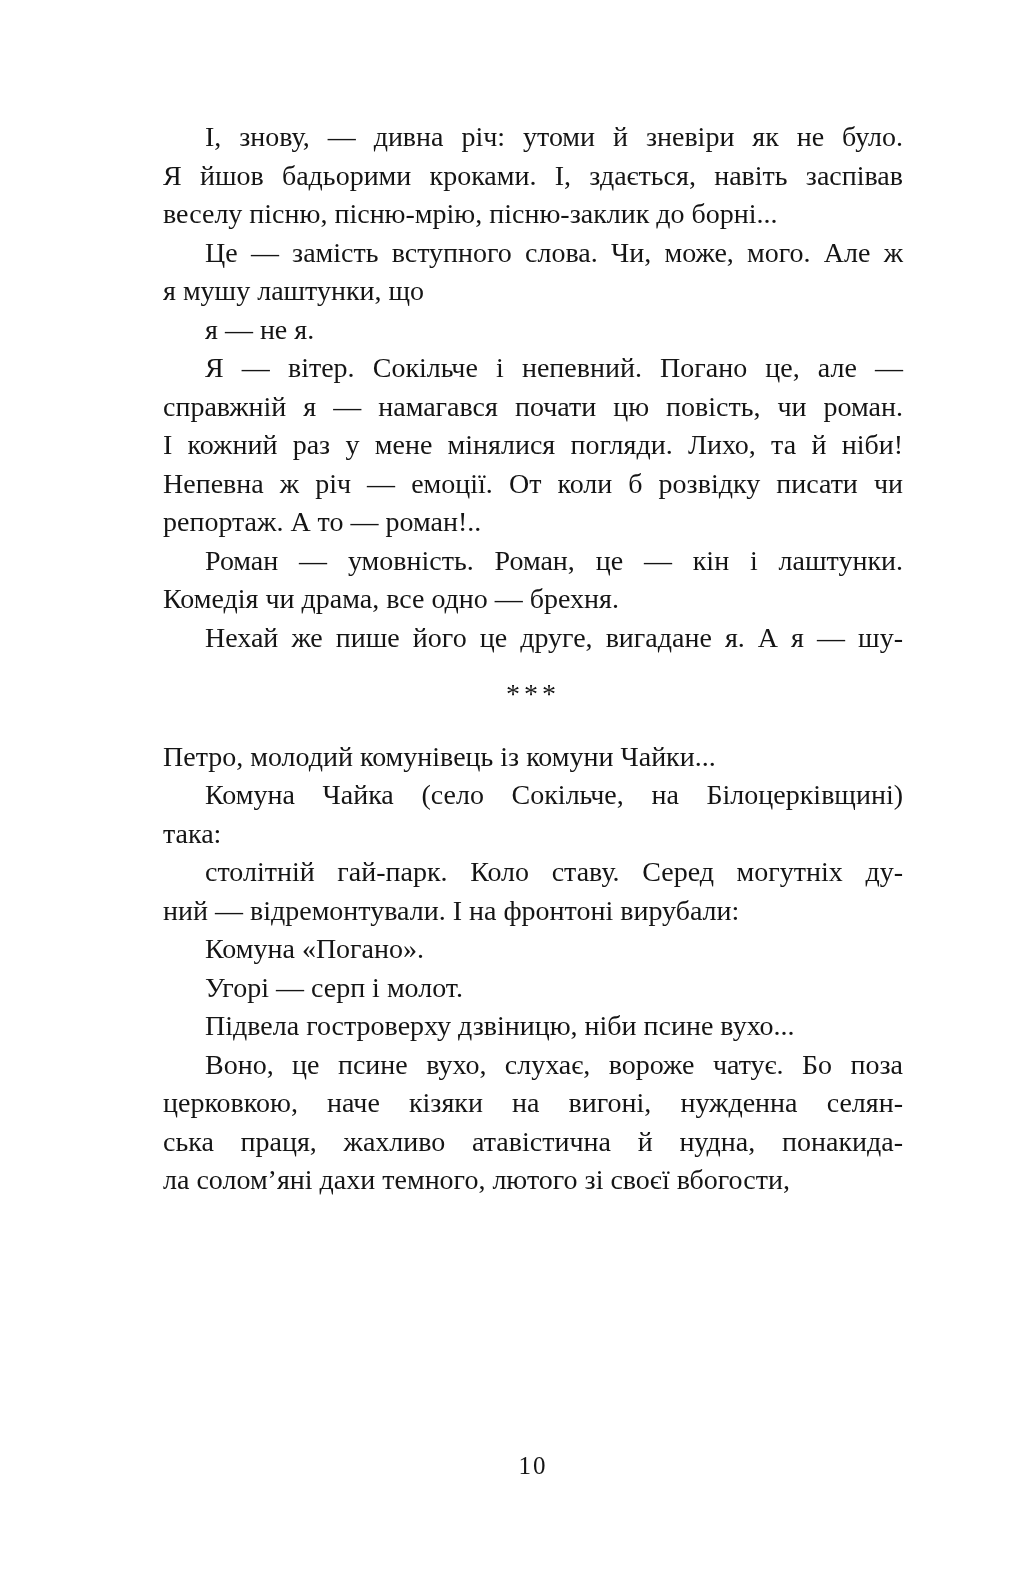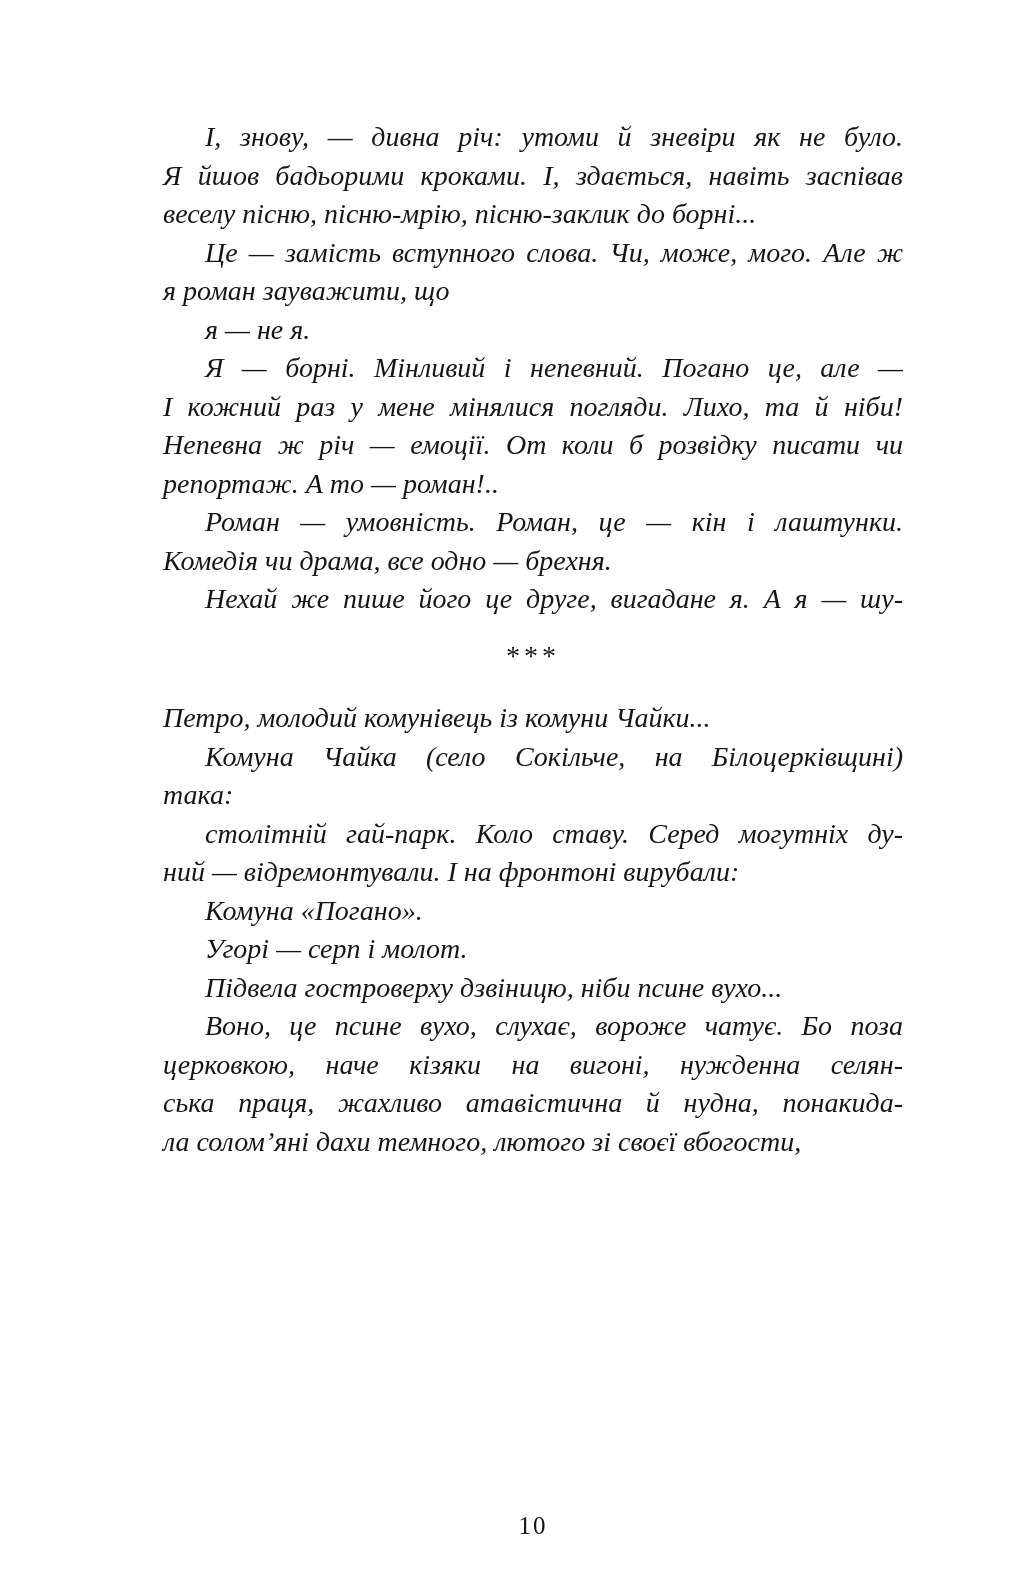--- a/index.html
+++ b/index.html
@@ -16,67 +16,68 @@
     overflow: hidden;
   }
   .text-block {
     position: absolute;
     left: 163px;
     top: 118px;
     width: 740px;
     font-size: 28px;
     line-height: 38.5px;
   }
-  .para { margin: 0; font-style: italic; }
+  .para { margin: 0; }
   .line {
     text-align: justify;
     text-align-last: justify;
   }
   .line.last {
     text-align: justify;
     text-align-last: left;
   }
   .para.indent .line:first-child {
     text-indent: 42px;
   }
   .separator {
     text-align: center;
     text-align-last: center;
     letter-spacing: 4px;
     margin: 18px 0 24px 0;
   }
   .page-number {
     position: absolute;
     left: 163px;
-    top: 1507px;
+    top: 1447px;
     width: 740px;
     text-align: center;
     font-size: 25px;
     line-height: 38px;
     letter-spacing: 2px;
   }
 </style>
 </head>
 <body>
 
 <div class="text-block" id="text-block">
     <div class="para indent">
       <div class="line">І, знову, — дивна річ: утоми й зневіри як не було.</div>
       <div class="line">Я йшов бадьорими кроками. І, здається, навіть заспівав</div>
       <div class="line last">веселу пісню, пісню-мрію, пісню-заклик до борні...</div>
     </div>
     <div class="para indent">
       <div class="line">Це — замість вступного слова. Чи, може, мого. Але ж</div>
-      <div class="line last">я роман зауважити, що</div>
+      <div class="line last">я мушу лаштунки, що</div>
     </div>
     <div class="para indent">
       <div class="line last">я — не я.</div>
     </div>
     <div class="para indent">
-      <div class="line">Я — борні. Мінливий і непевний. Погано це, але —</div>
+      <div class="line">Я — вітер. Сокільче і непевний. Погано це, але —</div>
+      <div class="line">справжній я — намагався почати цю повість, чи роман.</div>
       <div class="line">І кожний раз у мене мінялися погляди. Лихо, та й ніби!</div>
       <div class="line">Непевна ж річ — емоції. От коли б розвідку писати чи</div>
       <div class="line last">репортаж. А то — роман!..</div>
     </div>
     <div class="para indent">
       <div class="line">Роман — умовність. Роман, це — кін і лаштунки.</div>
       <div class="line last">Комедія чи драма, все одно — брехня.</div>
     </div>
     <div class="para indent">
       <div class="line">Нехай же пише його це друге, вигадане я. А я — шу-</div>

